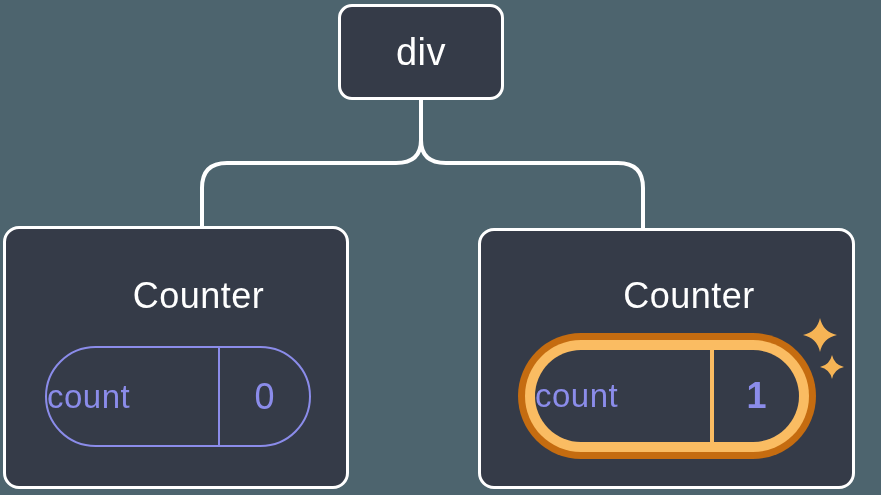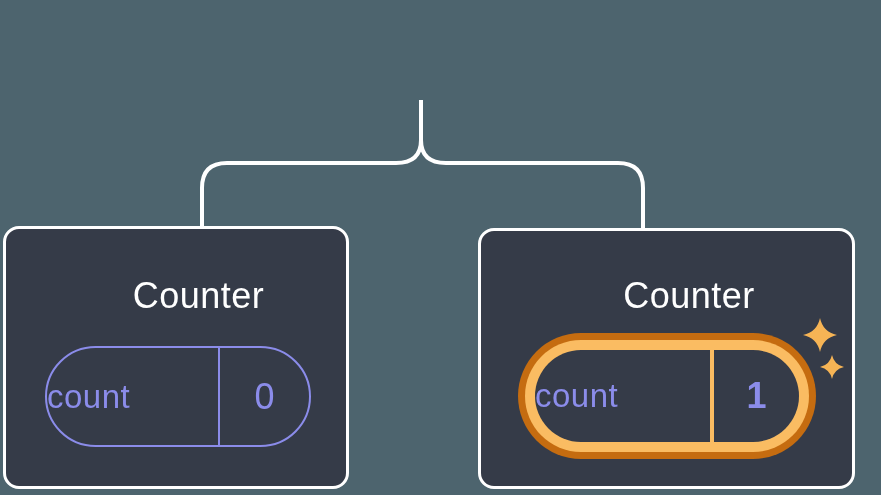--- a/index.html
+++ b/index.html
@@ -157,20 +157,23 @@
 <div class="canvas">
 
   <svg class="connector-svg" width="881" height="495" viewBox="0 0 881 495">
     <g fill="none" stroke="#ffffff" stroke-width="4">
       <path d="M421 100 L421 140"></path>
       <path d="M421 140 Q421 163 396 163 L227 163 Q202 163 202 188 L202 228"></path>
       <path d="M421 140 Q421 163 446 163 L618 163 Q643 163 643 188 L643 230"></path>
     </g>
   </svg>
 
+  <div class="node node-root">
+    <span class="node-root-label">div</span>
+  </div>
 
   <div class="node node-counter-left">
     <div class="component-title">Counter</div>
     <div class="state-pill">
       <div class="pill-cell-key">
         <span class="state-key">count</span>
       </div>
       <div class="pill-divider"></div>
       <div class="pill-cell-value">
         <span class="state-value">0</span>

